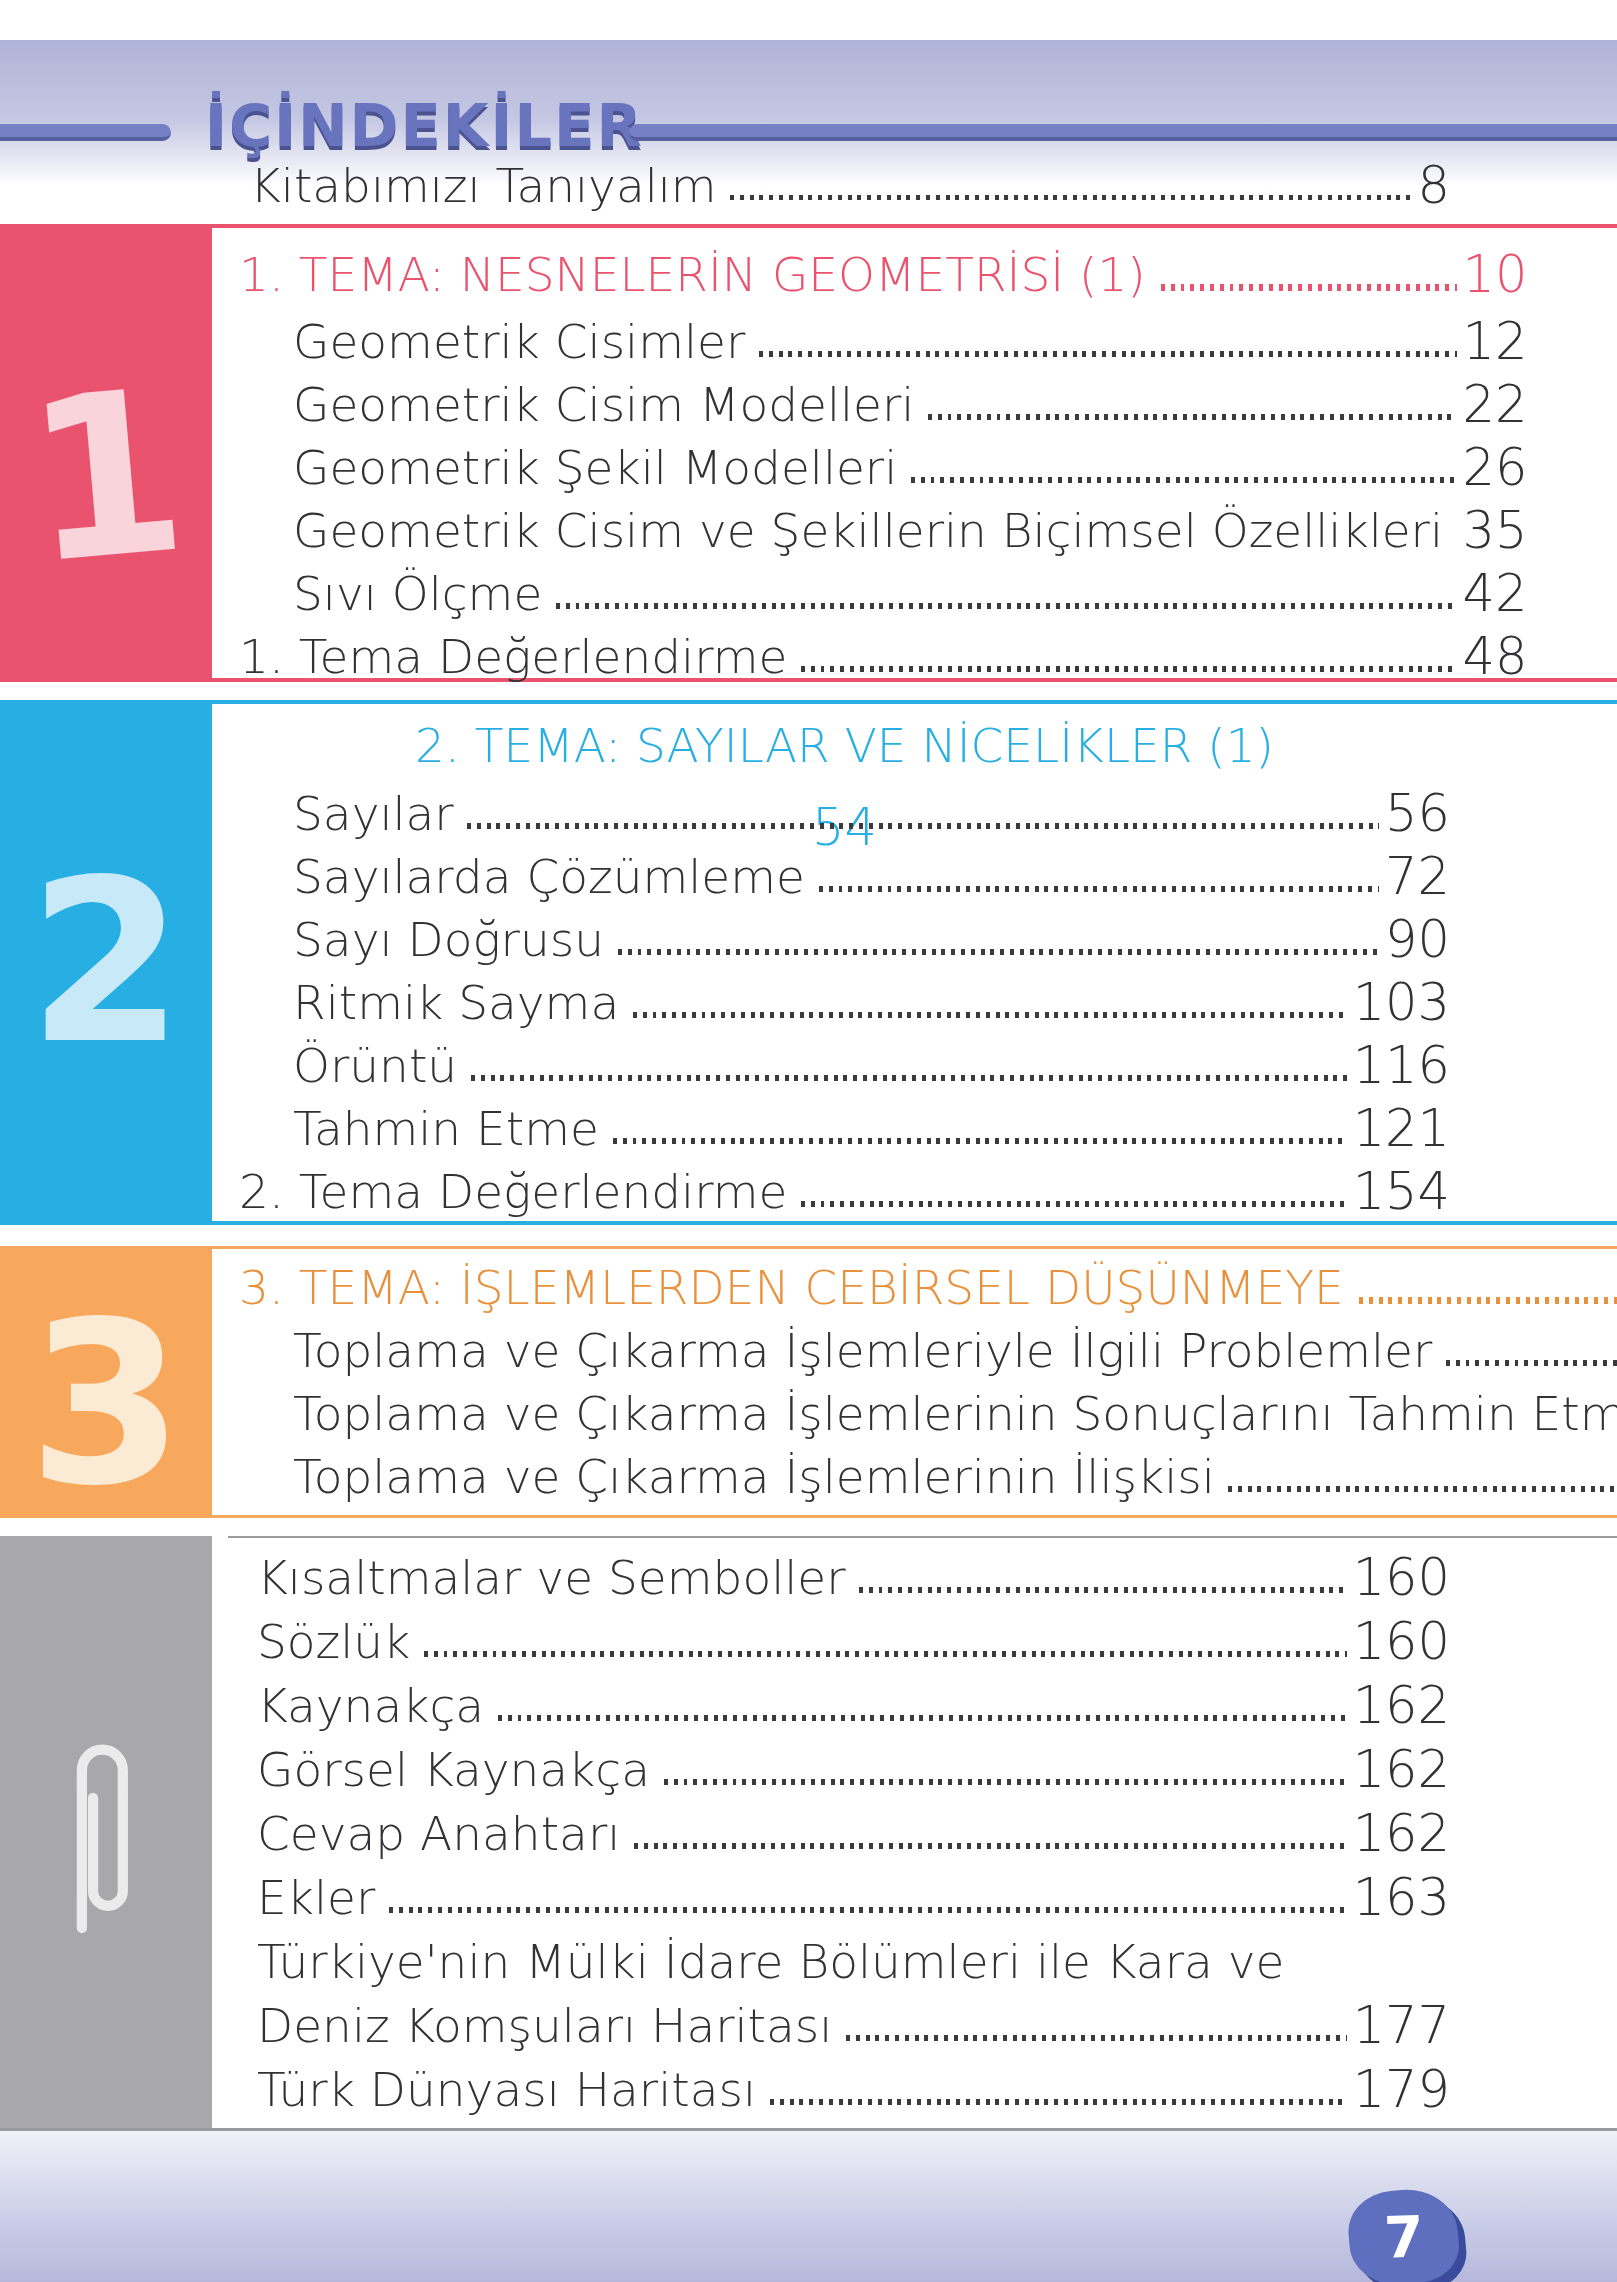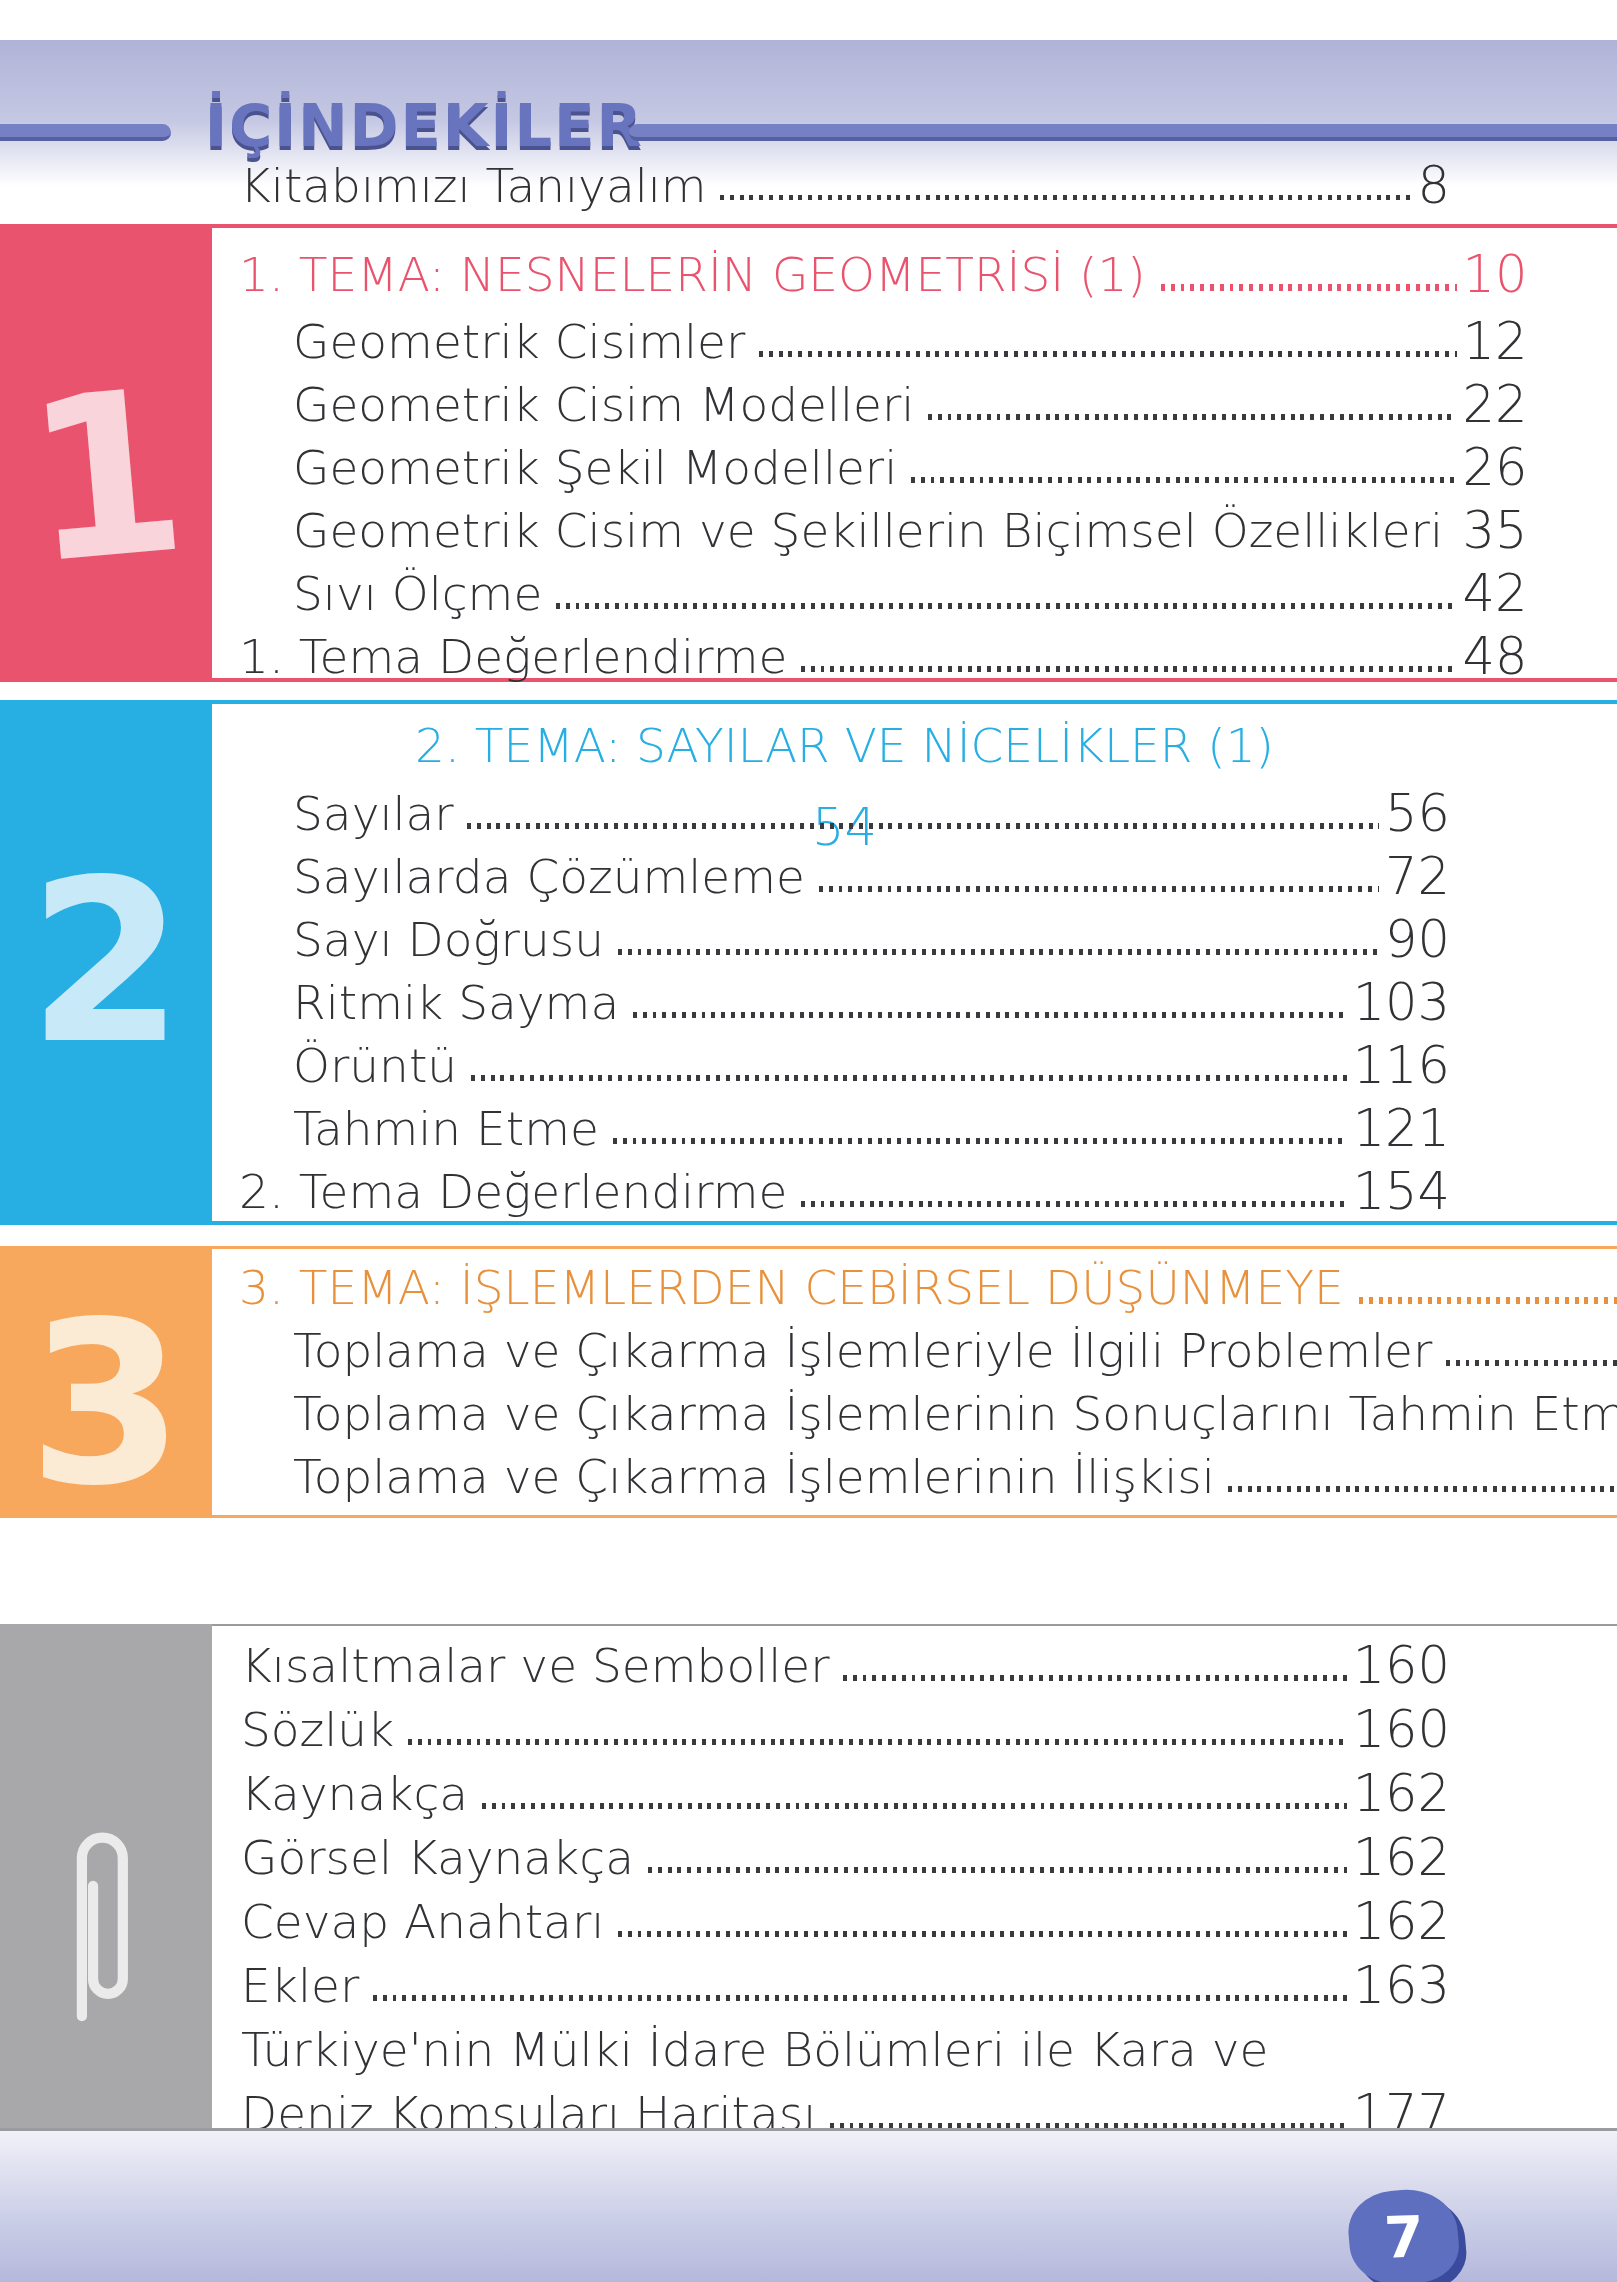--- a/index.html
+++ b/index.html
@@ -18,21 +18,21 @@
 
   
   .row{display:flex;align-items:center;font-size:47px;font-weight:200;}
   .row .lbl{white-space:nowrap;}
   .row .dots{flex:1;height:5.9px;margin:25px 5.9px 0 13.7px;
              background:repeating-linear-gradient(90deg,#3A3A3E 0 3.9px,transparent 3.9px 9.8px);}
   .row .pg{font-size:51px;white-space:nowrap;}
   .row.nodots .dots{background:none;}
 
   .introwrap{position:absolute;top:146px;left:0;width:1618px;height:78px;}
-  .introwrap .row{height:78px;padding-left:240px;padding-right:168px;}
+  .introwrap .row{height:78px;padding-left:240px;padding-right:168px;margin-left:10px;}
 
   
   .sec{position:absolute;left:0;width:1618px;display:flex;}
   .side{width:212px;flex:0 0 212px;position:relative;}
   .num{position:absolute;left:0;right:0;text-align:center;top:50%;
        font-size:224px;font-weight:bold;line-height:1;}
   .box{flex:1;background:#fff;padding-right:168px;box-sizing:border-box;}
   .box .heading{display:flex;align-items:center;padding-left:27px;font-size:47px;font-weight:200;}
   .box .heading .dots{flex:1;height:6.8px;margin:25px 5.9px 0 15.6px;}
   .box .heading .pg{font-size:51px;}
@@ -55,21 +55,21 @@
   .sec2 .heading .dots{background:repeating-linear-gradient(90deg,#27AEE3 0 3.9px,transparent 3.9px 9.8px);}
   .sec2 .heading .pg{color:#27AEE3;}
 
   .sec3{top:1246px;height:272px;}
   .sec3 .side{background:#F7A85C;}
   .sec3 .num{color:#FBEBD4;transform:translateY(calc(-50% + 23.4px));}
   .sec3 .box{border-top:3.9px solid #F7A85C;border-bottom:3.9px solid #F7A85C;padding-top:7.8px;}
   .sec3 .heading{height:62px;color:#E8913C;}
   .sec3 .heading .dots{background:repeating-linear-gradient(90deg,#E8913C 0 3.9px,transparent 3.9px 9.8px);}
 
-  .secgray{top:1624px;height:616px;}
+  .secgray{top:1536px;height:616px;gap:16px;}
   .secgray .side{background:#A8A8AA;}
   .secgray .box{border-top:2.9px solid #9B9B9F;padding-top:7.8px;}
   .secgray .item{height:64px;padding-left:29px;}
   .clip{position:absolute;left:54px;top:180px;}
 
   
   .ftr{position:absolute;top:2128px;left:0;width:1618px;height:154px;box-sizing:border-box;
        border-top:3.9px solid #9B9B9F;
        background:linear-gradient(180deg,#F1F1F8 0%,#CDD0E8 55%,#B5B8DB 100%);}
   .badge{position:absolute;top:59px;right:160px;width:109px;height:94px;

